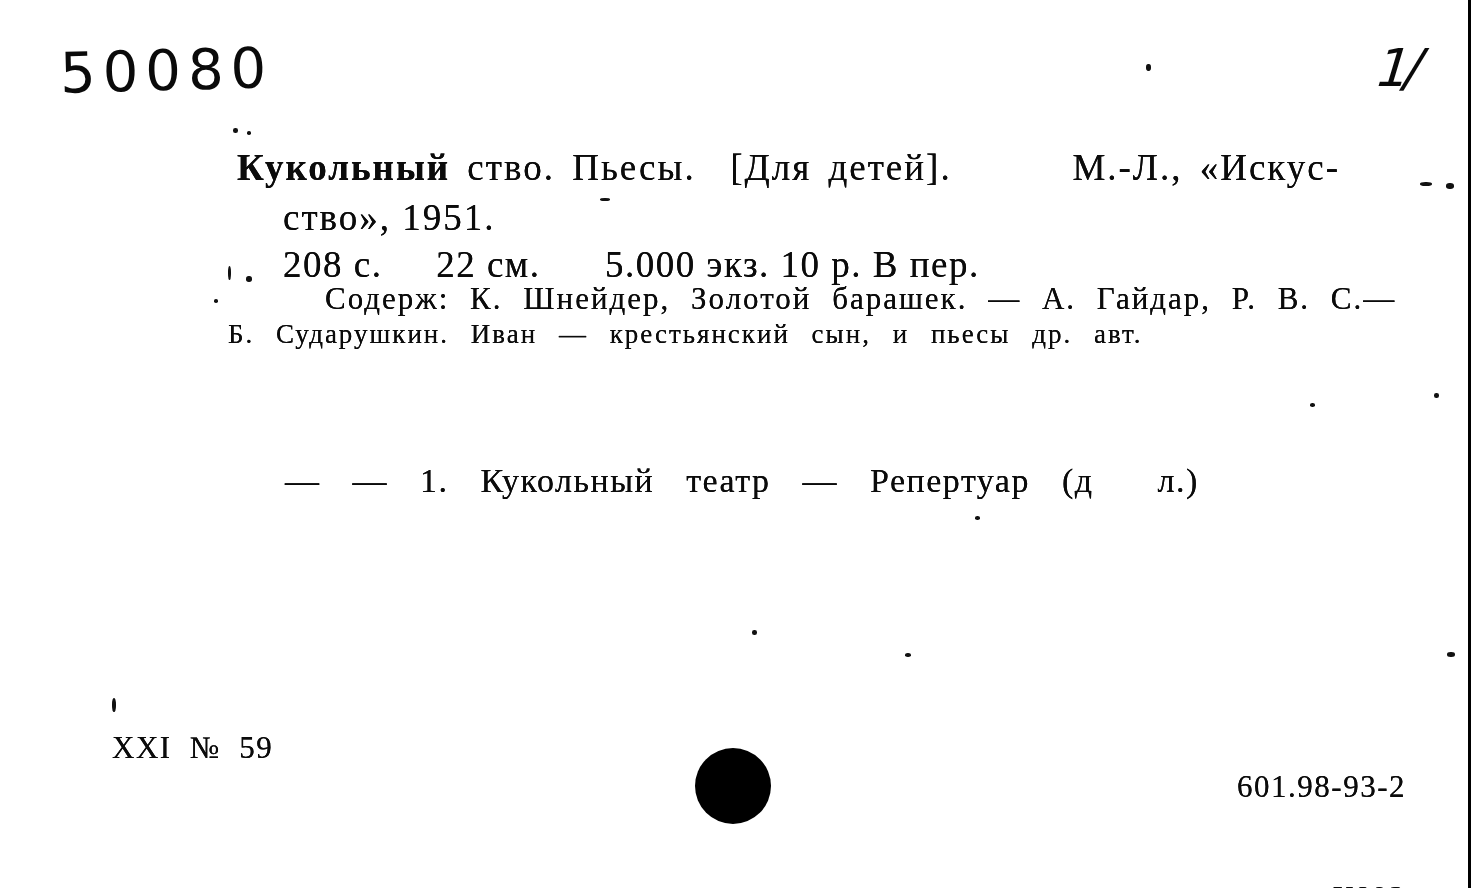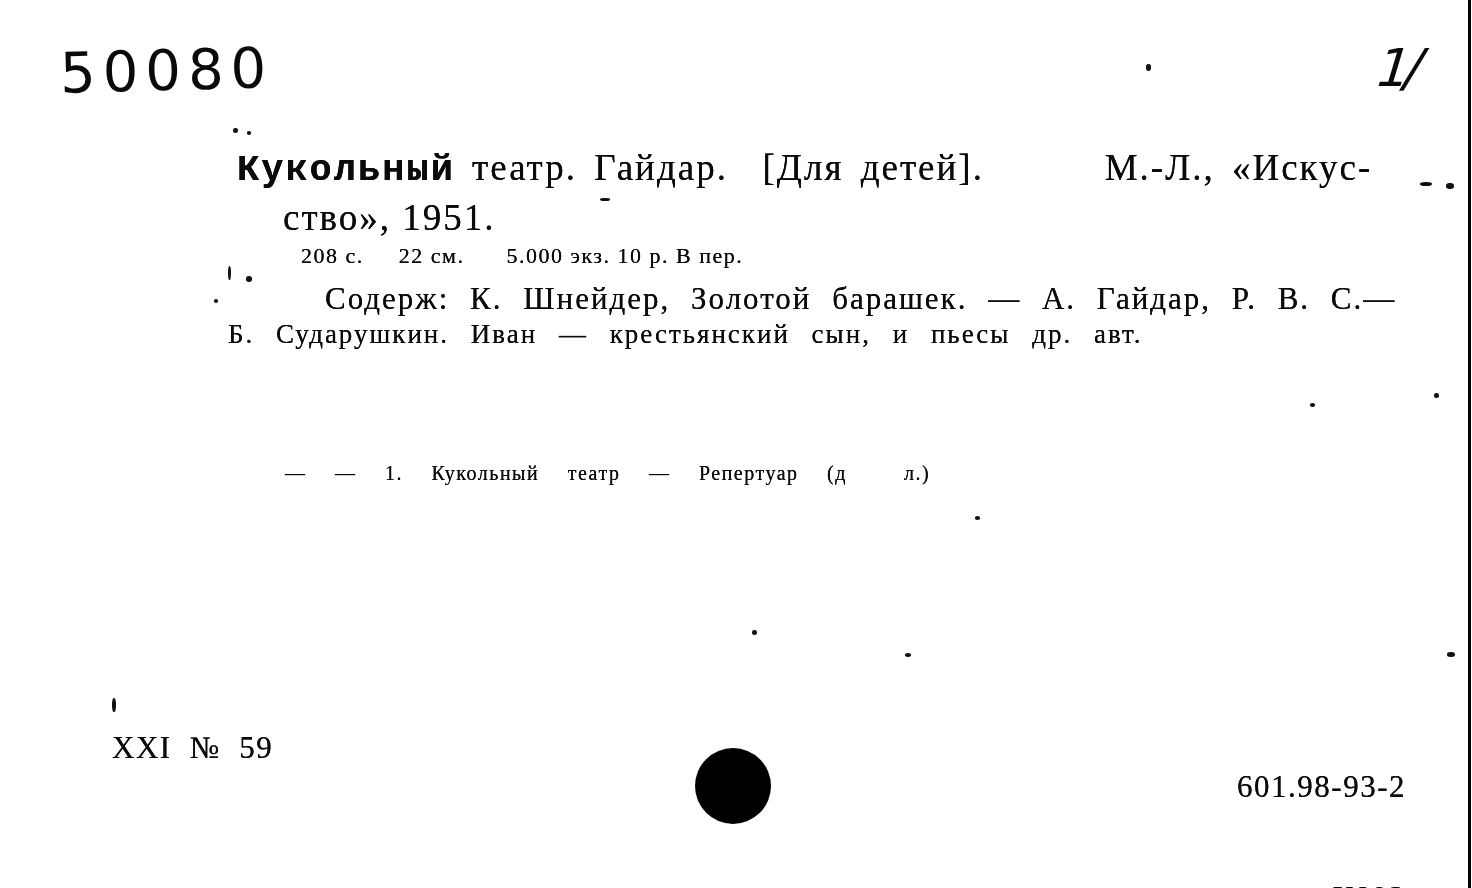--- a/index.html
+++ b/index.html
@@ -44,53 +44,53 @@
     transform: skewX(-6deg);
     color: #0a0a0a;
   }
   .title-line1 {
     left: 237px;
     top: 146px;
     font-size: 37px;
     letter-spacing: 2px;
     word-spacing: 6px;
   }
-  .title-line1 .bold { font-weight: 700; font-family: Liberation Mono, monospace; }
+  .title-line1 .bold { font-weight: 700; }
   .title-line2 {
     left: 283px;
     top: 196px;
     font-size: 37px;
     letter-spacing: 2px;
     text-align: center;
   }
   .collation {
-    left: 301px;
+    left: 283px;
     top: 243px;
-    font-size: 22px;
+    font-size: 37px;
     letter-spacing: 1.5px;
   }
   .contents1 {
     left: 283px;
     top: 281px;
     font-size: 31px;
     letter-spacing: 2px;
     word-spacing: 11px;
     margin-left: 42px;
   }
   .contents2 {
     left: 228px;
     top: 319px;
     font-size: 27px;
     letter-spacing: 2px;
     word-spacing: 13px;
   }
   .tracing {
     left: 285px;
     top: 462px;
-    font-size: 20px;
+    font-size: 34px;
     letter-spacing: 1.5px;
     word-spacing: 22px;
   }
   .footer-left {
     position: absolute;
     left: 112px;
     top: 655px;
     font-size: 31px;
     letter-spacing: 1.5px;
     word-spacing: 9px;
@@ -134,21 +134,21 @@
 </style>
 </head>
 <body>
 
 <div class="card">
 
   <div class="accession">50080</div>
 
   <div class="corner">1/</div>
 
-  <div class="line title-line1"><span class="bold">Кукольный</span><span> театр. Гайдар.  [Для детей].       М.-Л., «Искус-</span></div>
+  <div class="line title-line1"><span class="bold">Кукольный</span><span> ство. Пьесы.  [Для детей].       М.-Л., «Искус-</span></div>
 
   <div class="line title-line2">ство», 1951.</div>
 
   <div class="line collation">208 с.     22 см.      5.000 экз. 10 р. В пер.</div>
 
   <div class="line contents1">Содерж: К. Шнейдер, Золотой барашек. — А. Гайдар, Р. В. С.—</div>
 
   <div class="line contents2">Б. Сударушкин. Иван — крестьянский сын, и пьесы др. авт.</div>
 
   <div class="line tracing">— — 1. Кукольный театр — Репертуар (д  л.)</div>

